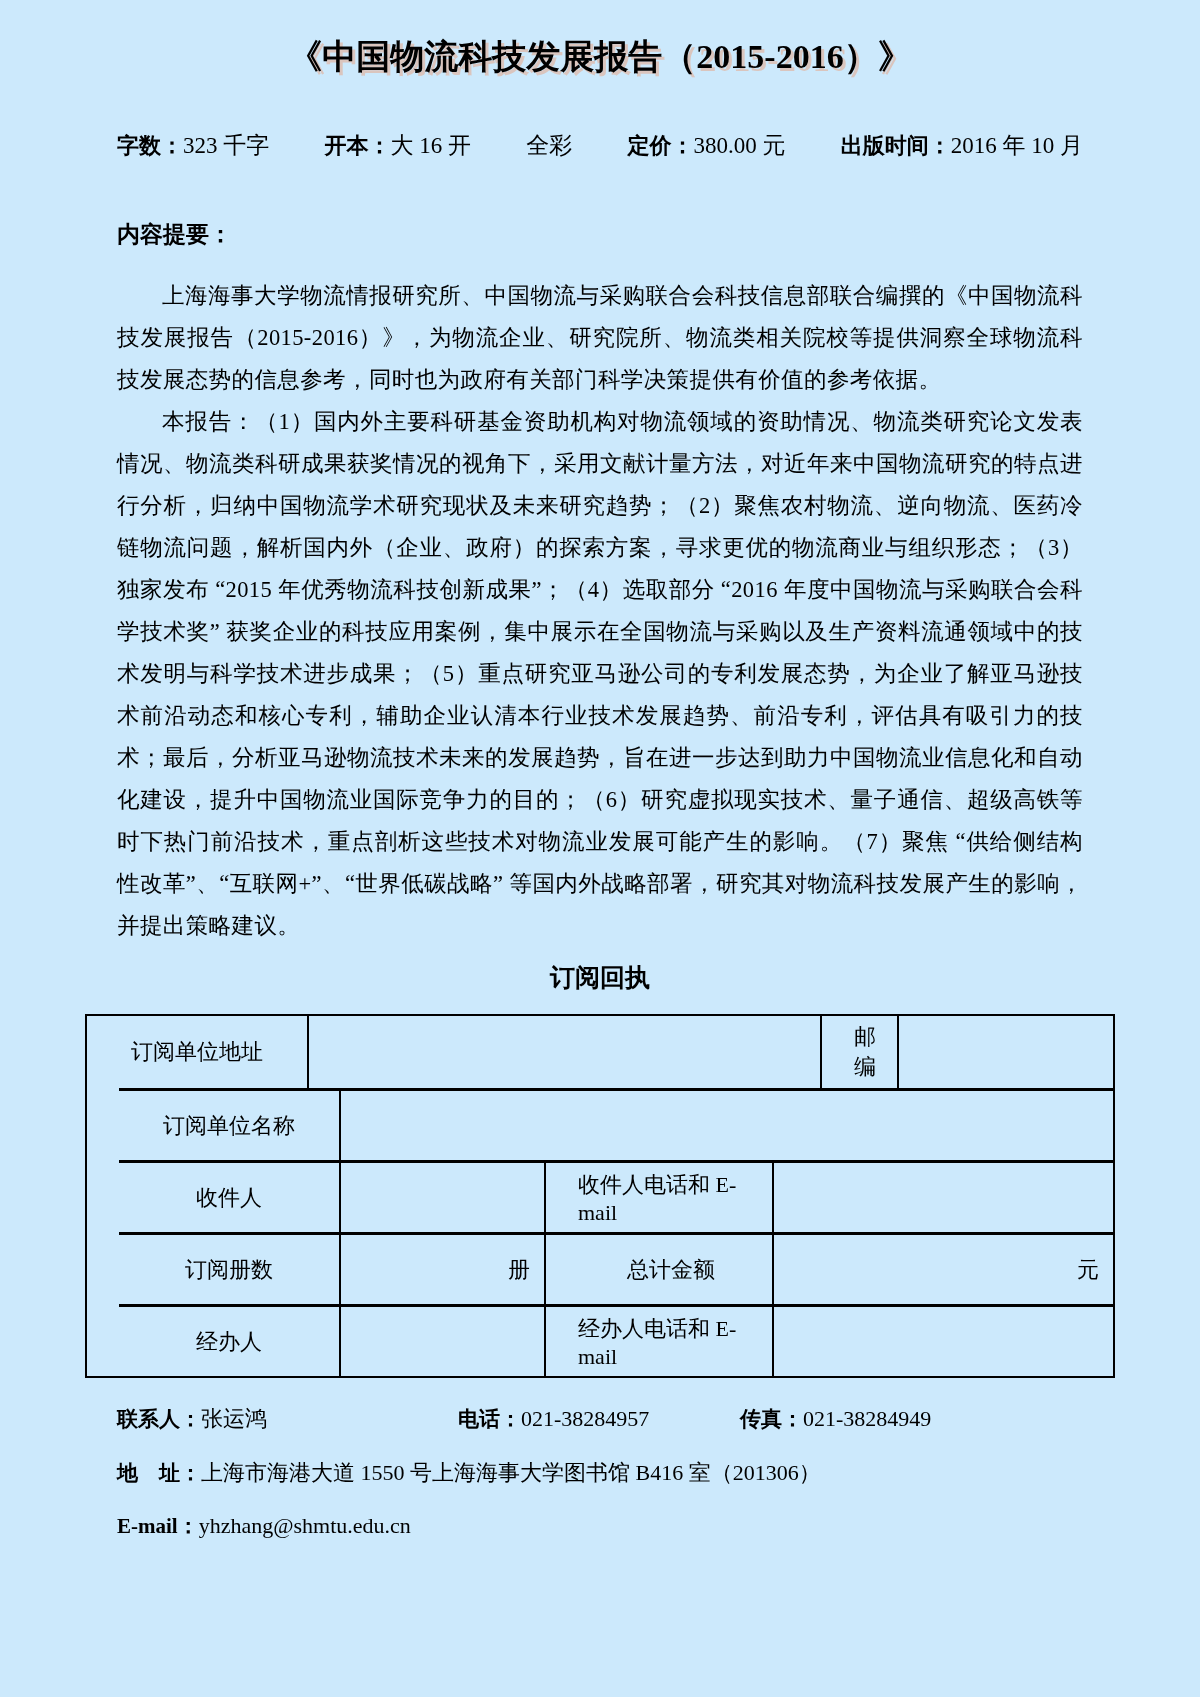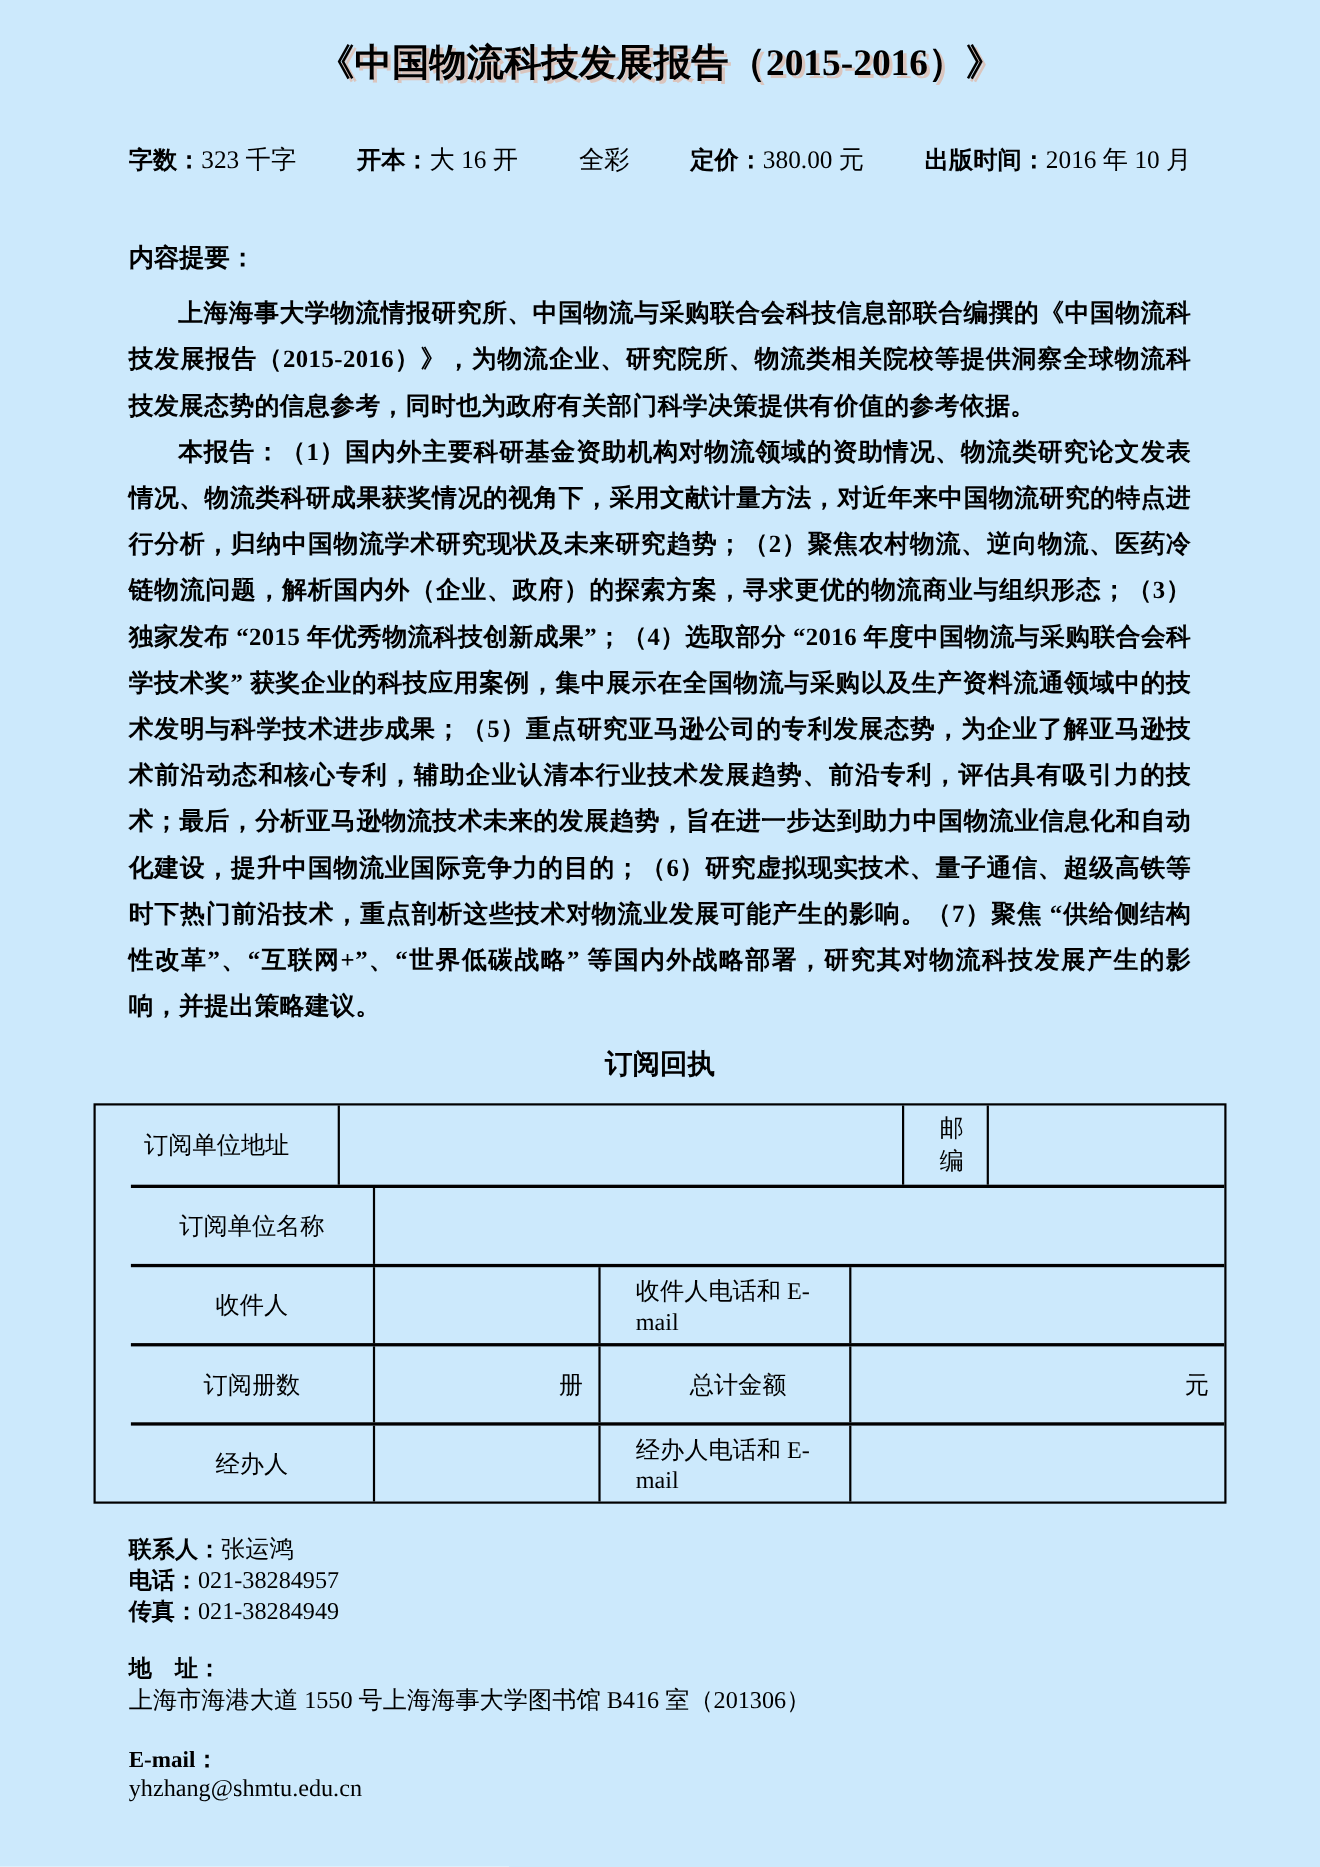--- a/index.html
+++ b/index.html
@@ -41,21 +41,21 @@
     font-size: 23px;
     white-space: nowrap;
   }
   .book-info .label { font-size: 22px; }
   .book-info .value { font-size: 23px; }
 
   .summary-heading {
     margin: 58px 117px 0 117px;
     font-size: 23px;
   }
-  .summary-paras { margin: 14px 117px 0 117px; font-weight: bold; }
+  .summary-paras { margin: 25px 117px 0 117px; }
   .para {
     font-size: 22.5px;
     line-height: 42px;
     text-align: justify;
     text-indent: 2em;
     margin: 0;
     letter-spacing: 0.4px;
   }
 
   .receipt-heading {
@@ -81,21 +81,21 @@
   .cell + .cell { border-left: 2px solid #000; padding-left: 32px; }
   .c-label-1 { width: 220px; flex: none; }
   .c-flex { flex: 1; }
   .c-post-label { width: 77px; flex: none; }
   .c-post-val { width: 216px; flex: none; }
   .c-mid { width: 205px; flex: none; }
   .c-label-2 { width: 228px; flex: none; }
   .cell.unit { justify-content: flex-end; padding-right: 14px; }
 
   .footer { margin: 26px 117px 0 117px; font-size: 22px; }
-  .footer-row { display: flex; align-items: baseline; margin-top: 24px; flex-direction: column; }
+  .footer-row { display: flex; align-items: baseline; margin-top: 24px; }
   .footer-row:first-child { margin-top: 0; }
   .seg1 { width: 341px; flex: none; }
   .seg2 { width: 282px; flex: none; }
   .flabel { font-size: 21px; }
   .flabel-serif { font-family: "Liberation Serif", "DejaVu Serif", serif; font-weight: bold; font-size: 21px; }
   .fvalue { font-size: 22px; }
 </style>
 </head>
 <body>
 

